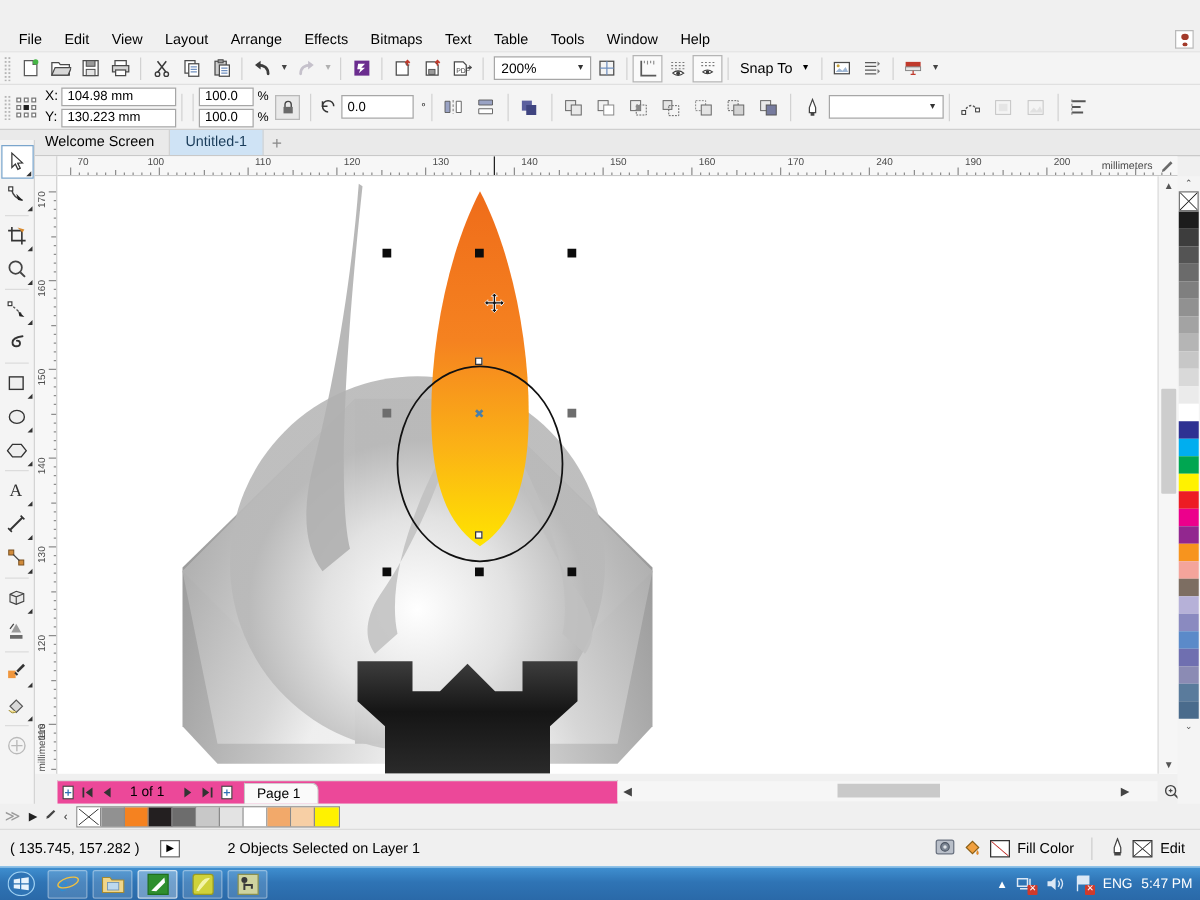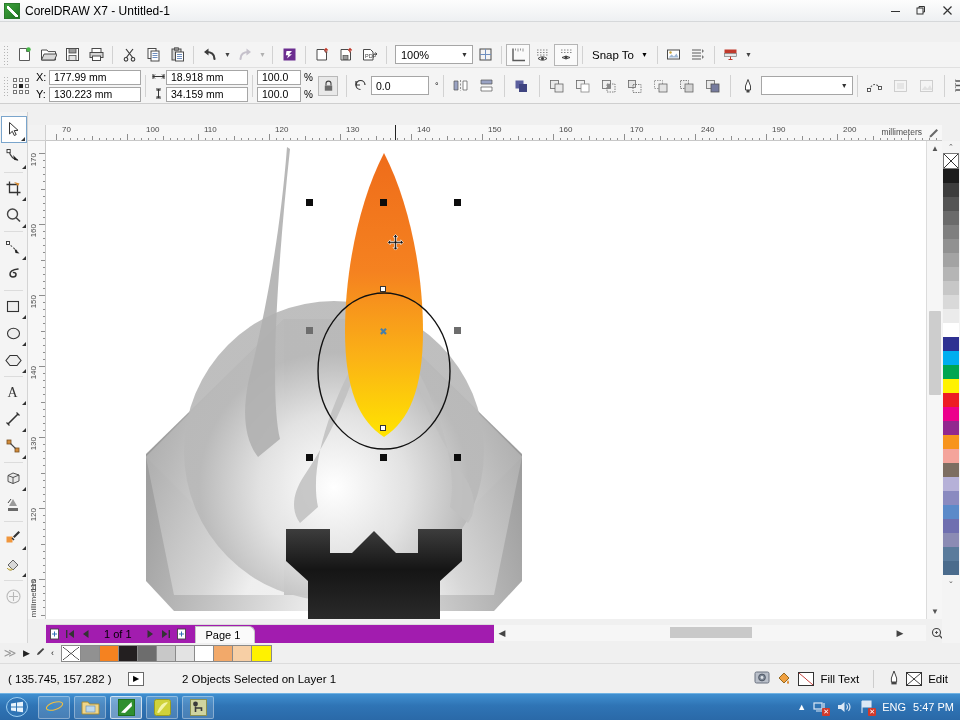--- a/index.html
+++ b/index.html
@@ -264,21 +264,21 @@
     font-size: 9px; color: #444;
   }
   .zoom-nav {
     position: absolute; left: 928px; top: 625px; width: 18px; height: 16px;
     display: flex; align-items: center; justify-content: center;
   }
 
   
   .pagebar {
     position: absolute; left: 46px; top: 624px; width: 448px; height: 19px;
-    background: #a21caf; display: flex; align-items: center;
+    background: #ec4899; display: flex; align-items: center;
     border-top: 1px solid #dcdcdc;
   }
   .pg-btn {
     width: 16px; height: 17px; display: flex; align-items: center; justify-content: center;
     font-size: 9px; color: #333; cursor: default;
   }
   .pg-count { font-size: 11px; padding: 0 10px; }
   .page-tab {
     height: 17px; padding: 0 14px 0 10px; margin-left: 5px;
     background: #fafafa; border: 1px solid #c6c6c6; border-bottom: none;
@@ -380,43 +380,36 @@
     position: absolute; right: -1px; bottom: -1px; width: 8px; height: 8px;
     background: #d03a2c; border-radius: 1px; color: #fff; font-size: 7px;
     line-height: 8px; text-align: center;
   }
 </style>
 </head>
 <body>
 
 <div id="app">
 
-  <div class="titlebar">
-    <div class="title-icon"></div>
-    <div class="title-text">CorelDRAW X7 - Untitled-1</div>
-    <div class="win-btns">
-      <div class="win-btn">
-        <svg width="11" height="11" viewBox="0 0 11 11">
-            <rect x="1" y="6" width="9" height="1" fill="#333"></rect>
-          </svg>
-      </div>
-      <div class="win-btn">
-        <svg width="11" height="11" viewBox="0 0 11 11">
-          <rect x="1" y="3" width="6" height="6" fill="none" stroke="#333" stroke-width="1"></rect>
-          <path d="M3 3 V1.5 H8.5 V7 H7" fill="none" stroke="#333" stroke-width="1"></path>
-        </svg>
-      </div>
-      <div class="win-btn close">
-        <svg width="11" height="11" viewBox="0 0 11 11">
-          <path d="M1.5 1.5 L9.5 9.5 M9.5 1.5 L1.5 9.5" stroke="#333" stroke-width="1.2" fill="none"></path>
-        </svg>
-      </div>
-    </div>
-  </div>
-
+
+  <div class="menubar">
+    <div class="menu-item">File</div>
+    <div class="menu-item">Edit</div>
+    <div class="menu-item">View</div>
+    <div class="menu-item">Layout</div>
+    <div class="menu-item">Arrange</div>
+    <div class="menu-item">Effects</div>
+    <div class="menu-item">Bitmaps</div>
+    <div class="menu-item">Text</div>
+    <div class="menu-item">Table</div>
+    <div class="menu-item">Tools</div>
+    <div class="menu-item">Window</div>
+    <div class="menu-item">Help</div>
+    <div class="user-badge"></div>
+  </div>
 
   <div class="toolbar">
     <div class="grip"></div>
 
     <div class="tb-btn">
       <svg width="17" height="17" viewBox="0 0 17 17">
         <path d="M3.5 2.5 h7 l3 3 v9 h-10 z" fill="#fff" stroke="#5a5a5a" stroke-width="1"></path>
         <path d="M10.5 2.5 v3 h3" fill="#e0e0e0" stroke="#5a5a5a" stroke-width="1"></path>
         <circle cx="12.5" cy="3.5" r="2.2" fill="#46b546"></circle>
       </svg>
@@ -513,21 +506,21 @@
       <svg width="18" height="17" viewBox="0 0 18 17">
         <path d="M2.5 3.5 h7 l2.5 2.5 v8 h-9.5 z" fill="#fff" stroke="#4a4a4a" stroke-width="1"></path>
         <text x="4" y="12" font-size="5.5" font-family="Liberation Sans, sans-serif" fill="#3a3a3a">PDF</text>
         <path d="M13 8 h3 M14.3 6.5 L16 8 L14.3 9.5" stroke="#4a4a4a" stroke-width="1" fill="none"></path>
       </svg>
     </div>
 
     <div class="tb-sep"></div>
 
     <div class="zoom-combo">
-      <span>100%</span>
+      <span>200%</span>
       <span class="combo-arrow">▼</span>
     </div>
 
     <div class="tb-btn">
       <svg width="17" height="17" viewBox="0 0 17 17">
         <rect x="3" y="3" width="11" height="11" fill="none" stroke="#4a4a4a" stroke-width="1"></rect>
         <path d="M8.5 3 v11 M3 8.5 h11" stroke="#6f8fbf" stroke-width="1"></path>
       </svg>
     </div>
 
@@ -601,48 +594,30 @@
       <i class="on"></i>
       <i></i>
       <i></i>
       <i></i>
       <i></i>
     </div>
 
     <div class="xy-col">
       <div class="xy-row">
         <span class="xy-lab">X:</span>
-        <span class="pf w90">177.99 mm</span>
+        <span class="pf w90">104.98 mm</span>
       </div>
       <div class="xy-row">
         <span class="xy-lab">Y:</span>
         <span class="pf w90">130.223 mm</span>
       </div>
     </div>
 
     <div class="pb-sep"></div>
 
-    <div class="xy-col">
-      <div class="xy-row">
-        <span class="xy-ic">
-          <svg width="13" height="9" viewBox="0 0 13 9">
-              <path d="M1 4.5 h11 M1 2 v5 M12 2 v5 M3 2.5 L1 4.5 L3 6.5 M10 2.5 L12 4.5 L10 6.5" stroke="#333" stroke-width="1" fill="none"></path>
-            </svg>
-        </span>
-        <span class="pf w80">18.918 mm</span>
-      </div>
-      <div class="xy-row">
-        <span class="xy-ic">
-          <svg width="9" height="11" viewBox="0 0 9 11">
-              <path d="M4.5 1 v9 M2 1 h5 M2 10 h5 M2.7 3 L4.5 1 L6.3 3 M2.7 8 L4.5 10 L6.3 8" stroke="#333" stroke-width="1" fill="none"></path>
-            </svg>
-        </span>
-        <span class="pf w80">34.159 mm</span>
-      </div>
-    </div>
 
     <div class="pb-sep"></div>
 
     <div class="xy-col">
       <div class="xy-row">
         <span class="pf w44">100.0</span>
         <span class="pct">%</span>
       </div>
       <div class="xy-row">
         <span class="pf w44">100.0</span>
@@ -780,20 +755,25 @@
 
     <div class="pb-btn">
       <svg width="17" height="16" viewBox="0 0 17 16">
         <path d="M2.5 3 h11 M2.5 7.5 h7 M2.5 12 h9" stroke="#555" stroke-width="1.6"></path>
         <path d="M2.5 1.5 v13" stroke="#888" stroke-width=".9" stroke-dasharray="2 1.4"></path>
       </svg>
     </div>
 
   </div>
 
+  <div class="tabbar">
+    <div class="doc-tab">Welcome Screen</div>
+    <div class="doc-tab active">Untitled-1</div>
+    <div class="tab-add">+</div>
+  </div>
 
   <div class="toolbox">
     <div class="tool active">
       <svg width="16" height="17" viewBox="0 0 16 17">
         <path d="M3.5 1.5 L3.5 13 L6.3 10.3 L8.3 14.5 L10.2 13.6 L8.2 9.6 L12 9.3 Z" fill="#fff" stroke="#333" stroke-width="1"></path>
       </svg>
       <span class="flyout"></span>
     </div>
     <div class="tool">
       <svg width="17" height="17" viewBox="0 0 17 17">
@@ -912,21 +892,21 @@
         <path d="M8.5 4 v9 M4 8.5 h9" stroke="#8a8a8a" stroke-width="1.1"></path>
       </svg>
     </div>
     <div class="tb-more">»</div>
   </div>
 
   <div class="ruler-corner"></div>
 
   <div class="ruler-h">
     <div class="rh-lab" style="left:14px">70</div>
-    <div class="rh-lab" style="left:98px">100</div>
+    <div class="rh-lab" style="left:70px">100</div>
     <div class="rh-lab" style="left:156px">110</div>
     <div class="rh-lab" style="left:227px">120</div>
     <div class="rh-lab" style="left:298px">130</div>
     <div class="rh-lab" style="left:369px">140</div>
     <div class="rh-lab" style="left:440px">150</div>
     <div class="rh-lab" style="left:511px">160</div>
     <div class="rh-lab" style="left:582px">170</div>
     <div class="rh-lab" style="left:653px">240</div>
     <div class="rh-lab" style="left:724px">190</div>
     <div class="rh-lab" style="left:795px">200</div>
@@ -1323,21 +1303,21 @@
           <circle cx="8" cy="7.5" r="1.4" fill="#dfe3e8"></circle>
         </svg>
       </div>
       <div>
         <svg width="16" height="15" viewBox="0 0 16 15">
           <path d="M3 8 L8 3 L13 8 L8 13 Z" fill="#f0a040" stroke="#8a5e14" stroke-width=".9"></path>
           <path d="M12 10 q2 3 0 4 q-2 -1 0 -4" fill="#e08a2a"></path>
         </svg>
       </div>
       <div class="nofill"></div>
-      <div style="font-size:11.5px;">Fill Text</div>
+      <div style="font-size:11.5px;">Fill Color</div>
       <div class="sb-sep"></div>
       <div>
         <svg width="12" height="15" viewBox="0 0 12 15">
           <path d="M6 1 L8.6 8 v4 h-5.2 V8 z" fill="#fff" stroke="#444" stroke-width="1"></path>
           <path d="M3.4 12 h5.2 v2.4 h-5.2 z" fill="#444"></path>
         </svg>
       </div>
       <div class="noout"></div>
       <div style="font-size:11.5px;">Edit</div>
     </div>

